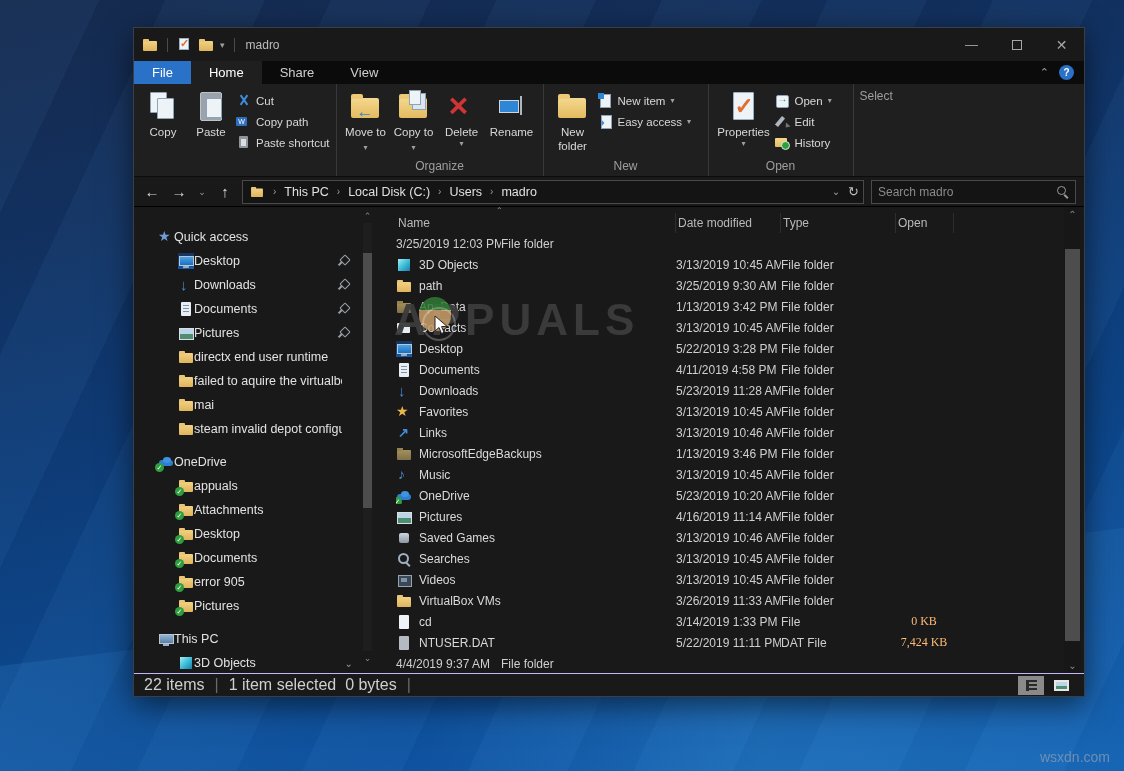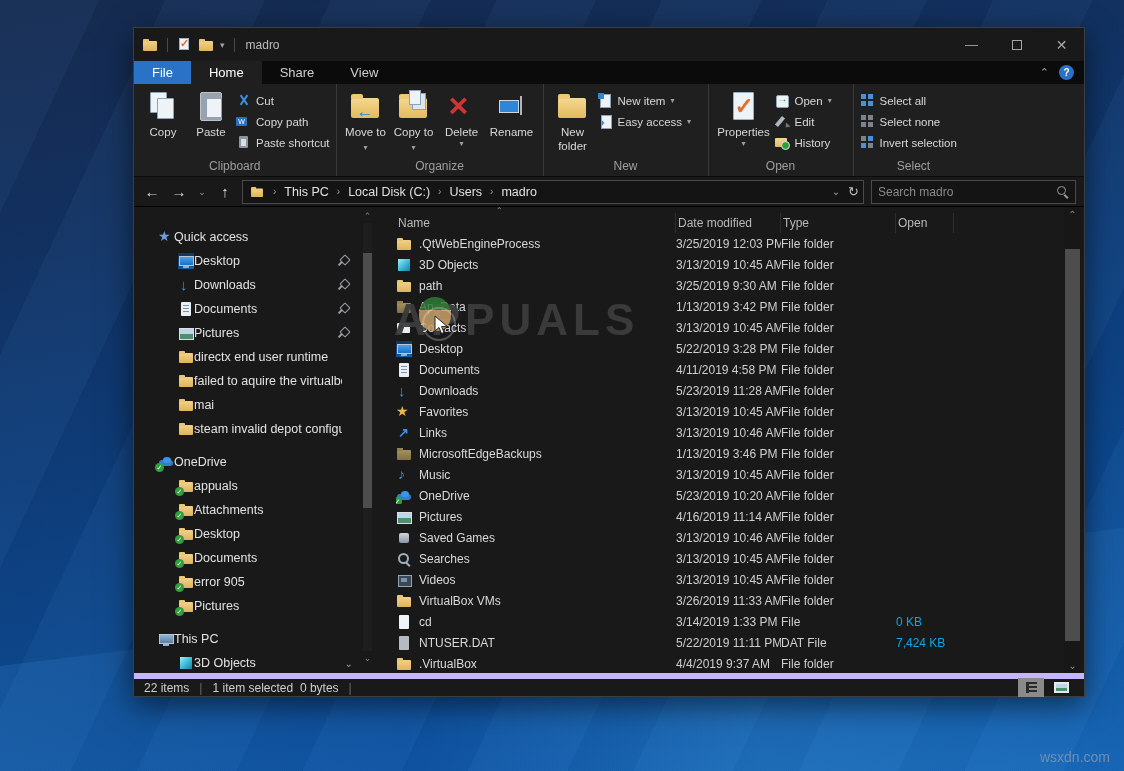--- a/index.html
+++ b/index.html
@@ -131,21 +131,21 @@
   .hc.c-name { width:280px; position:relative; }
   .hc.c-date { width:105px; }
   .hc.c-type { width:115px; }
   .hc.c-size { width:58px; }
   .sort-caret { position:absolute; left:100px; top:-7px; color:#9a9a9a; font-size:8px; }
   .frow { display:flex; height:21px; align-items:center; padding-left:20px; font-size:12px; color:#dadada; }
   .fcell { overflow:hidden; white-space:nowrap; }
   .fcell.name { width:280px; display:flex; align-items:center; gap:7px; }
   .fcell.date { width:105px; color:#cfcfcf; }
   .fcell.type { width:115px; color:#cfcfcf; }
-  .fcell.size { width:58px; text-align:left; color:#0ea5e9; padding-right:2px; }
+  .fcell.size { width:58px; text-align:center; color:#fdba74; padding-right:2px;font-family:Liberation Serif, serif; }
 
   
   .ic { width:16px; height:16px; position:relative; display:inline-block; flex:0 0 16px; }
   .ic.folder::before { content:""; position:absolute; left:1px; top:4px; width:14px; height:10px; background:linear-gradient(180deg,#f2d184,#dfb45c); border-radius:1px; }
   .ic.folder::after { content:""; position:absolute; left:1px; top:2px; width:6px; height:3px; background:#e9c674; border-radius:1px 1px 0 0; }
   .ic.folder-dim::before { content:""; position:absolute; left:1px; top:4px; width:14px; height:10px; background:linear-gradient(180deg,#a3905c,#82714а); background:linear-gradient(180deg,#a3905c,#827148); border-radius:1px; }
   .ic.folder-dim::after { content:""; position:absolute; left:1px; top:2px; width:6px; height:3px; background:#94824f; }
   .ic.cube::before { content:""; position:absolute; inset:2px; background:linear-gradient(135deg,#a8ecf5 0%,#45c4de 45%,#177fa8 100%); }
   .ic.star::before { content:"★"; position:absolute; left:0; top:-1px; color:#e9b64b; font-size:14px; }
   .ic.star-blue::before { content:"★"; position:absolute; left:0; top:-1px; color:#6f9bd8; font-size:14px; }
@@ -173,21 +173,21 @@
   .ic .chk { position:absolute; left:-3px; bottom:-2px; width:9px; height:9px; background:#2f9e3f; border-radius:50%; color:#fff; font-size:7px; line-height:9px; text-align:center; font-style:normal; z-index:2; }
 
   
   .main-scroll { position:absolute; right:3px; top:0; width:17px; height:466px; background:#171717; }
   .main-scroll .arrow { position:absolute; left:0; width:17px; color:#8a8a8a; font-size:10px; text-align:center; }
   .main-scroll .arrow.up { top:2px; }
   .main-scroll .arrow.down { bottom:2px; }
   .main-scroll .thumb { position:absolute; left:1px; top:42px; width:15px; height:392px; background:#4d4d4d; }
 
   
-  .statusbar { height:23px; background:#191919; border-top:6px solid #c4b5fd; display:flex; align-items:center; padding:0 10px; font-size:12px; color:#cfcfcf; gap:10px;text-align:right; }
+  .statusbar { height:23px; background:#191919; border-top:1px solid #c4b5fd; display:flex; align-items:center; padding:0 10px; font-size:16px; color:#cfcfcf; gap:10px;text-align:right; }
   .sb-sep { color:#6a6a6a; }
   .sb-right { margin-left:auto; display:flex; gap:4px; }
   .view-btn { width:26px; height:19px; display:flex; align-items:center; justify-content:center; }
   .view-btn.selected { background:#8a8a8a; }
   .glyph-details { width:11px; height:11px; background:repeating-linear-gradient(180deg,#2a2a2a 0 2px,transparent 2px 4px); border-left:3px solid #2a2a2a; }
   .glyph-thumbs { width:15px; height:11px; background:linear-gradient(180deg,#bcd6e8 55%,#4f8f71 55%); border:2px solid #e8e8e8; }
 
   
   .watermark { position:absolute; left:18px; top:88px; z-index:6; font-size:44px; font-weight:bold; letter-spacing:5px; color:#3c3c3c; opacity:.95; pointer-events:none; }
   .mascot { position:absolute; left:43px; top:90px; z-index:7; width:32px; height:34px; border-radius:50% 50% 45% 45%; background:linear-gradient(180deg,#2f7a35 0 38%, #caa06a 38% 100%); opacity:.85; pointer-events:none; }
@@ -254,21 +254,20 @@
             <div class="smallbtn">
                 <span class="sico copypath"></span>
                 <span>Copy path</span>
               </div>
             <div class="smallbtn">
                 <span class="sico pasteshort"></span>
                 <span>Paste shortcut</span>
               </div>
           </div>
         </div>
-        <div class="rgroup-label">Clipboard</div>
       </div>
 
       <div class="rgroup">
         <div class="rgroup-body">
           <div class="bigbtn" style="width:46px;">
               <span class="rico folder-big">
                 <i class="ov arrow-left">←</i>
               </span>
               <span><span>Move to</span> <span class="dd">▾</span></span>
             </div>
@@ -334,36 +333,20 @@
             <div class="smallbtn">
                 <span class="sico history"></span>
                 <span>History</span>
               </div>
           </div>
         </div>
         <div class="rgroup-label">Open</div>
       </div>
 
       <div class="rgroup" style="border-right:none;">
-        <div class="rgroup-body">
-          <div class="smallcol" style="width:108px;">
-            <div class="smallbtn">
-                <span class="sico selall"></span>
-                <span>Select all</span>
-              </div>
-            <div class="smallbtn">
-                <span class="sico selnone"></span>
-                <span>Select none</span>
-              </div>
-            <div class="smallbtn">
-                <span class="sico selinv"></span>
-                <span>Invert selection</span>
-              </div>
-          </div>
-        </div>
         <div class="rgroup-label">Select</div>
       </div>
     </div>
 
     <div class="addressbar">
       <span class="nav-ic">←</span>
       <span class="nav-ic">→</span>
       <span class="nav-ic small">⌄</span>
       <span class="nav-ic">↑</span>
       <div class="addr-box">
@@ -505,24 +488,20 @@
             </span>
           <span class="hc c-type">
               <span>Type</span>
             </span>
           <span class="hc c-size">
               <span>Open</span>
             </span>
         </div>
         <div>
             <div class="frow">
-              <span class="fcell name">
-                <span class="ic folder"></span>
-                <span>.QtWebEngineProcess</span>
-              </span>
               <span class="fcell date">3/25/2019 12:03 PM</span>
               <span class="fcell type">File folder</span>
               <span class="fcell size"></span>
             </div>
             <div class="frow">
               <span class="fcell name">
                 <span class="ic cube"></span>
                 <span>3D Objects</span>
               </span>
               <span class="fcell date">3/13/2019 10:45 AM</span>
@@ -687,24 +666,20 @@
             <div class="frow">
               <span class="fcell name">
                 <span class="ic file-dim"></span>
                 <span>NTUSER.DAT</span>
               </span>
               <span class="fcell date">5/22/2019 11:11 PM</span>
               <span class="fcell type">DAT File</span>
               <span class="fcell size">7,424 KB</span>
             </div>
             <div class="frow">
-              <span class="fcell name">
-                <span class="ic folder"></span>
-                <span>.VirtualBox</span>
-              </span>
               <span class="fcell date">4/4/2019 9:37 AM</span>
               <span class="fcell type">File folder</span>
               <span class="fcell size"></span>
             </div>
           </div>
         <div class="watermark">APPUALS</div>
         <div class="mascot"></div>
         <div class="click-ring"></div>
         <svg class="cursor" width="15" height="20" viewBox="0 0 15 20">
             <path d="M1,1 L1,16 L5,12.5 L7.5,18.5 L10,17.4 L7.6,11.6 L13,11.3 Z" fill="#ffffff" stroke="#222" stroke-width="1"></path>

